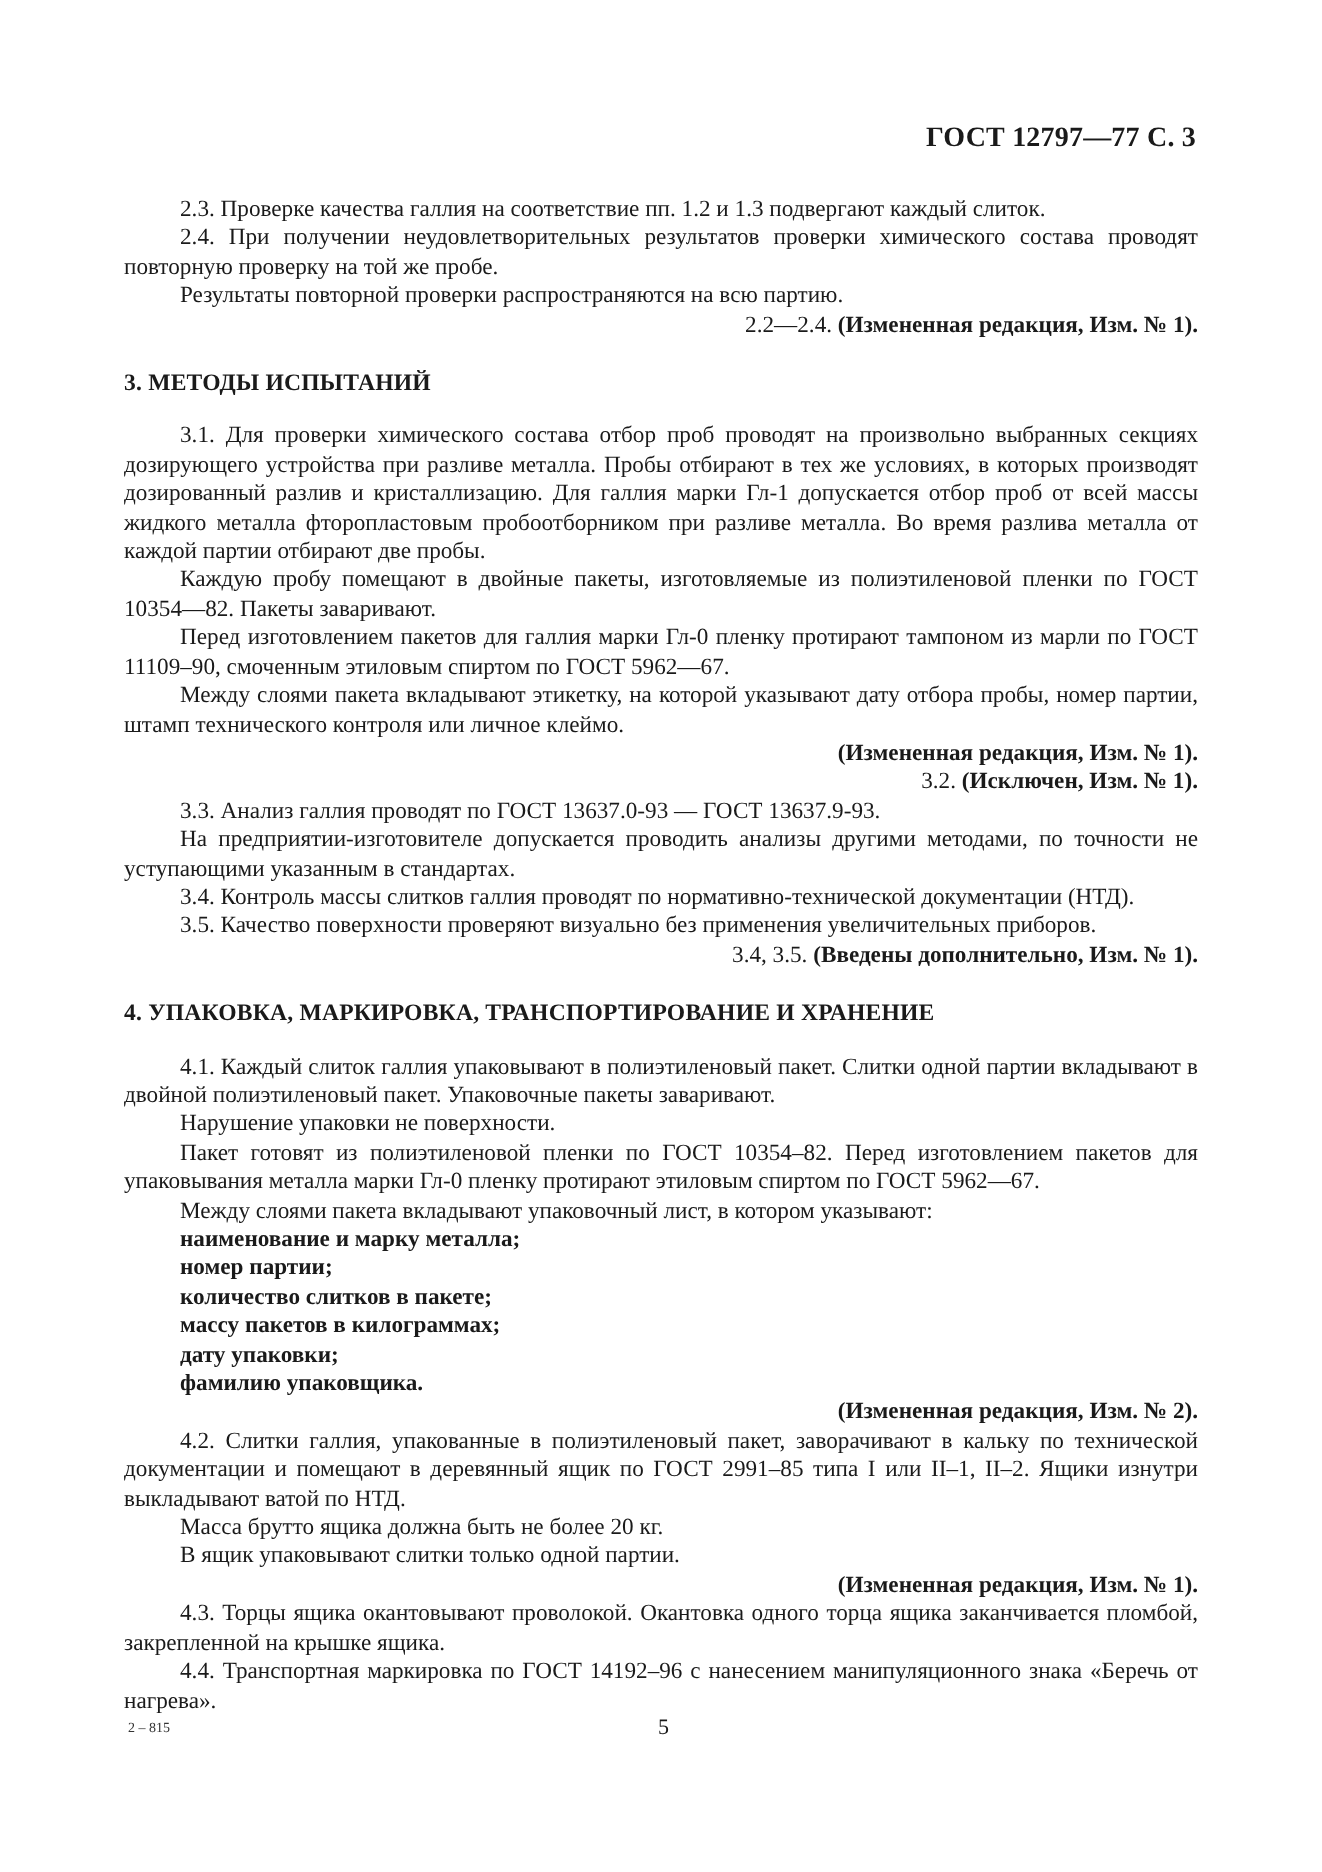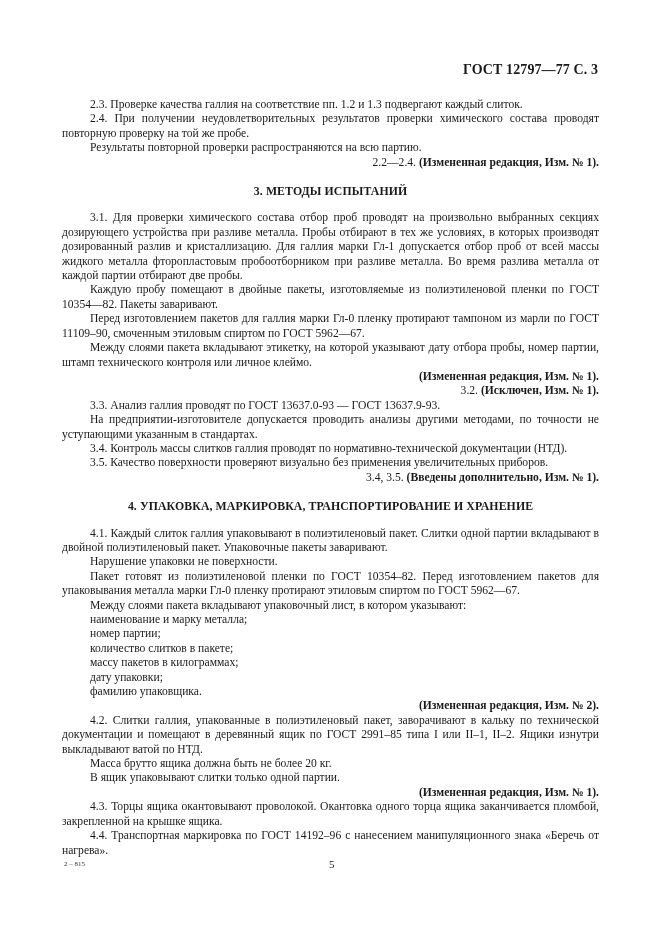--- a/index.html
+++ b/index.html
@@ -13,25 +13,25 @@
     font-weight: bold; font-size: 14px; letter-spacing: 0.1px;
   }
   .body {
     position: absolute; left: 62px; top: 98px; width: 537px;
     font-size: 11.6px; line-height: 14.4px;
   }
   .p { text-indent: 28px; text-align: justify; margin: 0; }
   .p.noj { text-align: right; }
   .b { font-weight: bold; }
   .h {
-    text-align: center; font-weight: bold; font-size: 11.8px;
+    font-weight: bold; font-size: 11.8px;
     margin: 14px 0 13px 0; letter-spacing: 0.1px;
   }
   .list { margin: 0; padding: 0; list-style: none; }
-  .list li { text-indent: 28px; }
+  .list li { text-indent: 28px; font-weight: bold; }
   .footer-code {
     position: absolute; left: 64px; top: 860px; font-size: 7px; color: #333;
   }
   .page-num {
     position: absolute; left: 329px; top: 858px; font-size: 11px;
   }
 </style>
 </head>
 <body>
 

